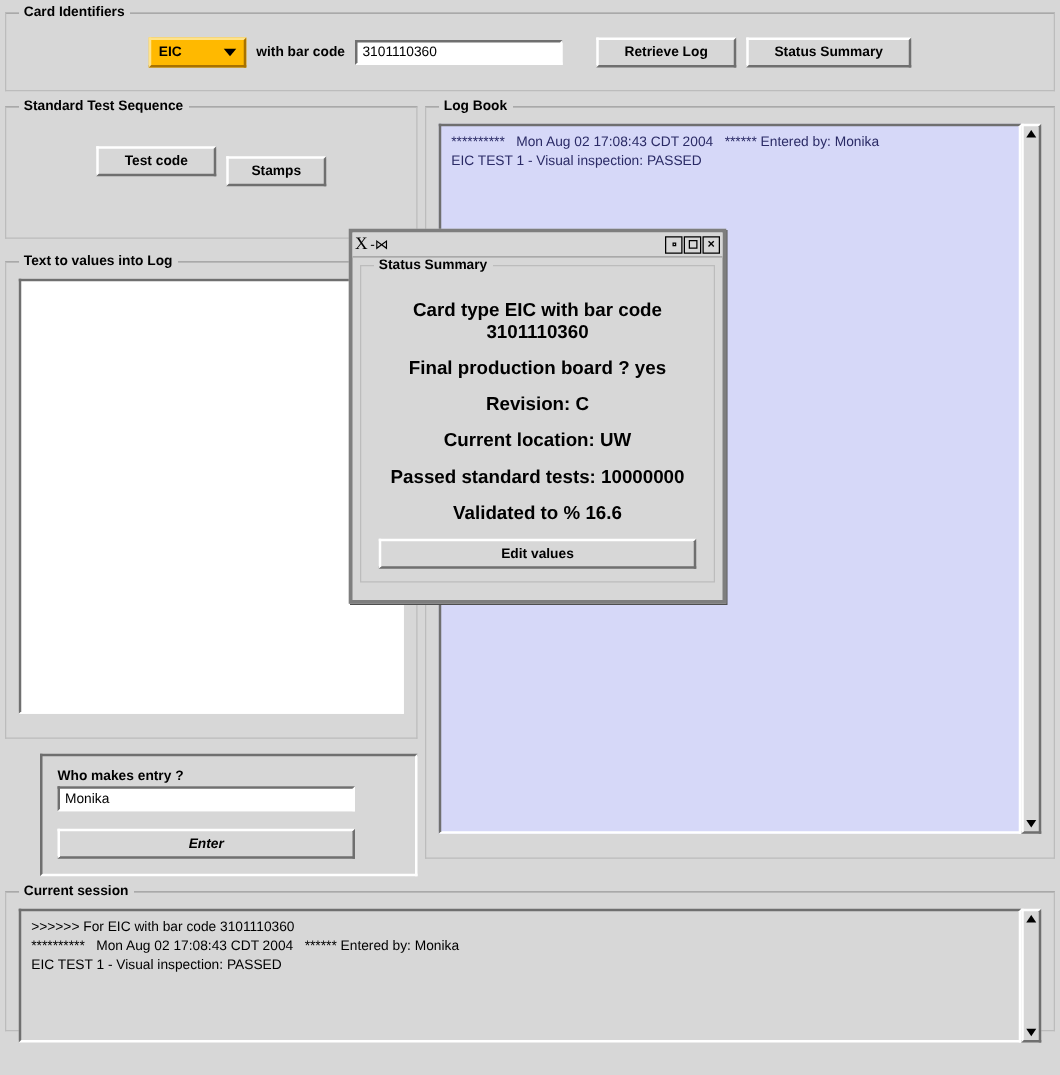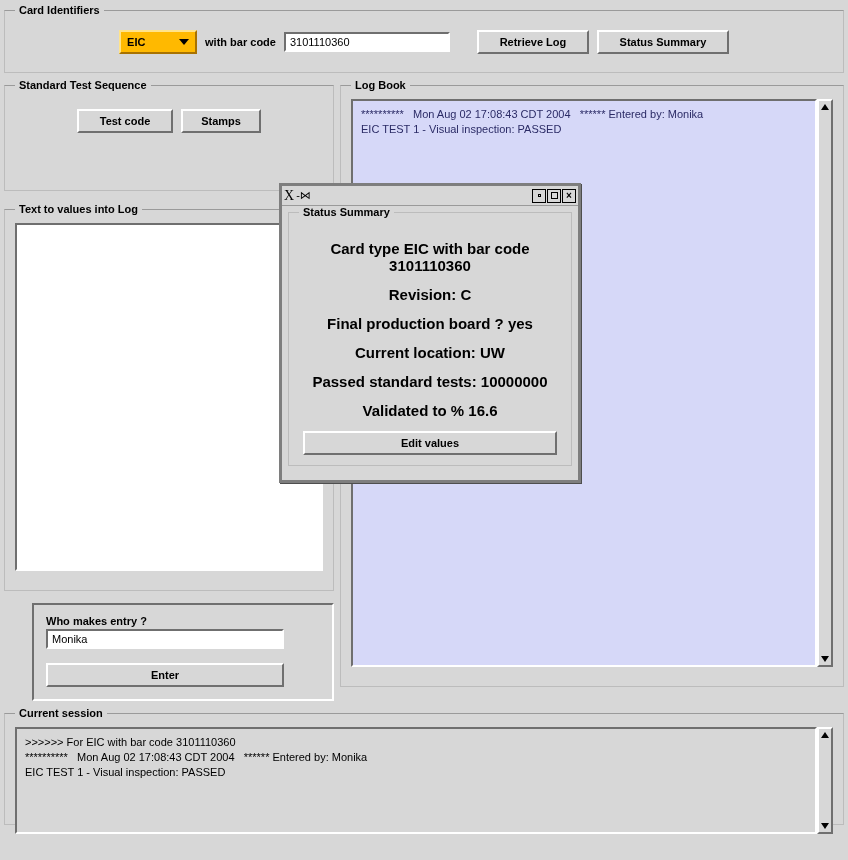--- a/index.html
+++ b/index.html
@@ -244,33 +244,33 @@
     <span class="btn" style="width:132px;">Status Summary</span>
   </div>
 </fieldset>
 
 <div class="cols">
   <div class="left-col">
     <fieldset class="std-tests">
       <legend>Standard Test Sequence</legend>
       <div class="row" style="justify-content:center;padding-top:10px;">
         <span class="btn" style="width:96px;">Test code</span>
-        <span class="btn" style="width:80px;">Stamps</span>
+        <span class="btn" style="width:80px;margin-top:16px;">Stamps</span>
       </div>
     </fieldset>
 
     <fieldset class="text-entry">
       <legend>Text to values into Log</legend>
       <div class="sunken-white textarea"></div>
     </fieldset>
 
     <div class="who-box">
       <span class="who-label">Who makes entry ?</span>
       <input class="input" style="width: 238px; display: block;" value="Monika">
-      <span class="btn" style="width:238px;display:block;margin-top:14px;">Enter</span>
+      <span class="btn" style="width:238px;display:block;margin-top:14px;font-style:italic;">Enter</span>
     </div>
   </div>
 
   <div class="right-col">
     <fieldset class="logbook">
       <legend>Log Book</legend>
       <div class="logwrap">
         <div class="sunken logtext">**********   Mon Aug 02 17:08:43 CDT 2004   ****** Entered by: Monika
 EIC TEST 1 - Visual inspection: PASSED</div>
         <div class="scrollbar">
@@ -310,21 +310,21 @@
         </span>
       <span class="win-btn">
           <span class="xmark">×</span>
         </span>
     </span>
   </div>
   <div class="dialog-body">
     <fieldset>
       <legend>Status Summary</legend>
       <div class="status-line">Card type EIC with bar code 3101110360</div>
+      <div class="status-line">Final production board ? yes</div>
       <div class="status-line">Revision: C</div>
-      <div class="status-line">Final production board ? yes</div>
       <div class="status-line">Current location: UW</div>
       <div class="status-line">Passed standard tests: 10000000</div>
       <div class="status-line">Validated to % 16.6</div>
       <span class="btn edit-btn">Edit values</span>
     </fieldset>
   </div>
 </div>
 
 </body></html>

